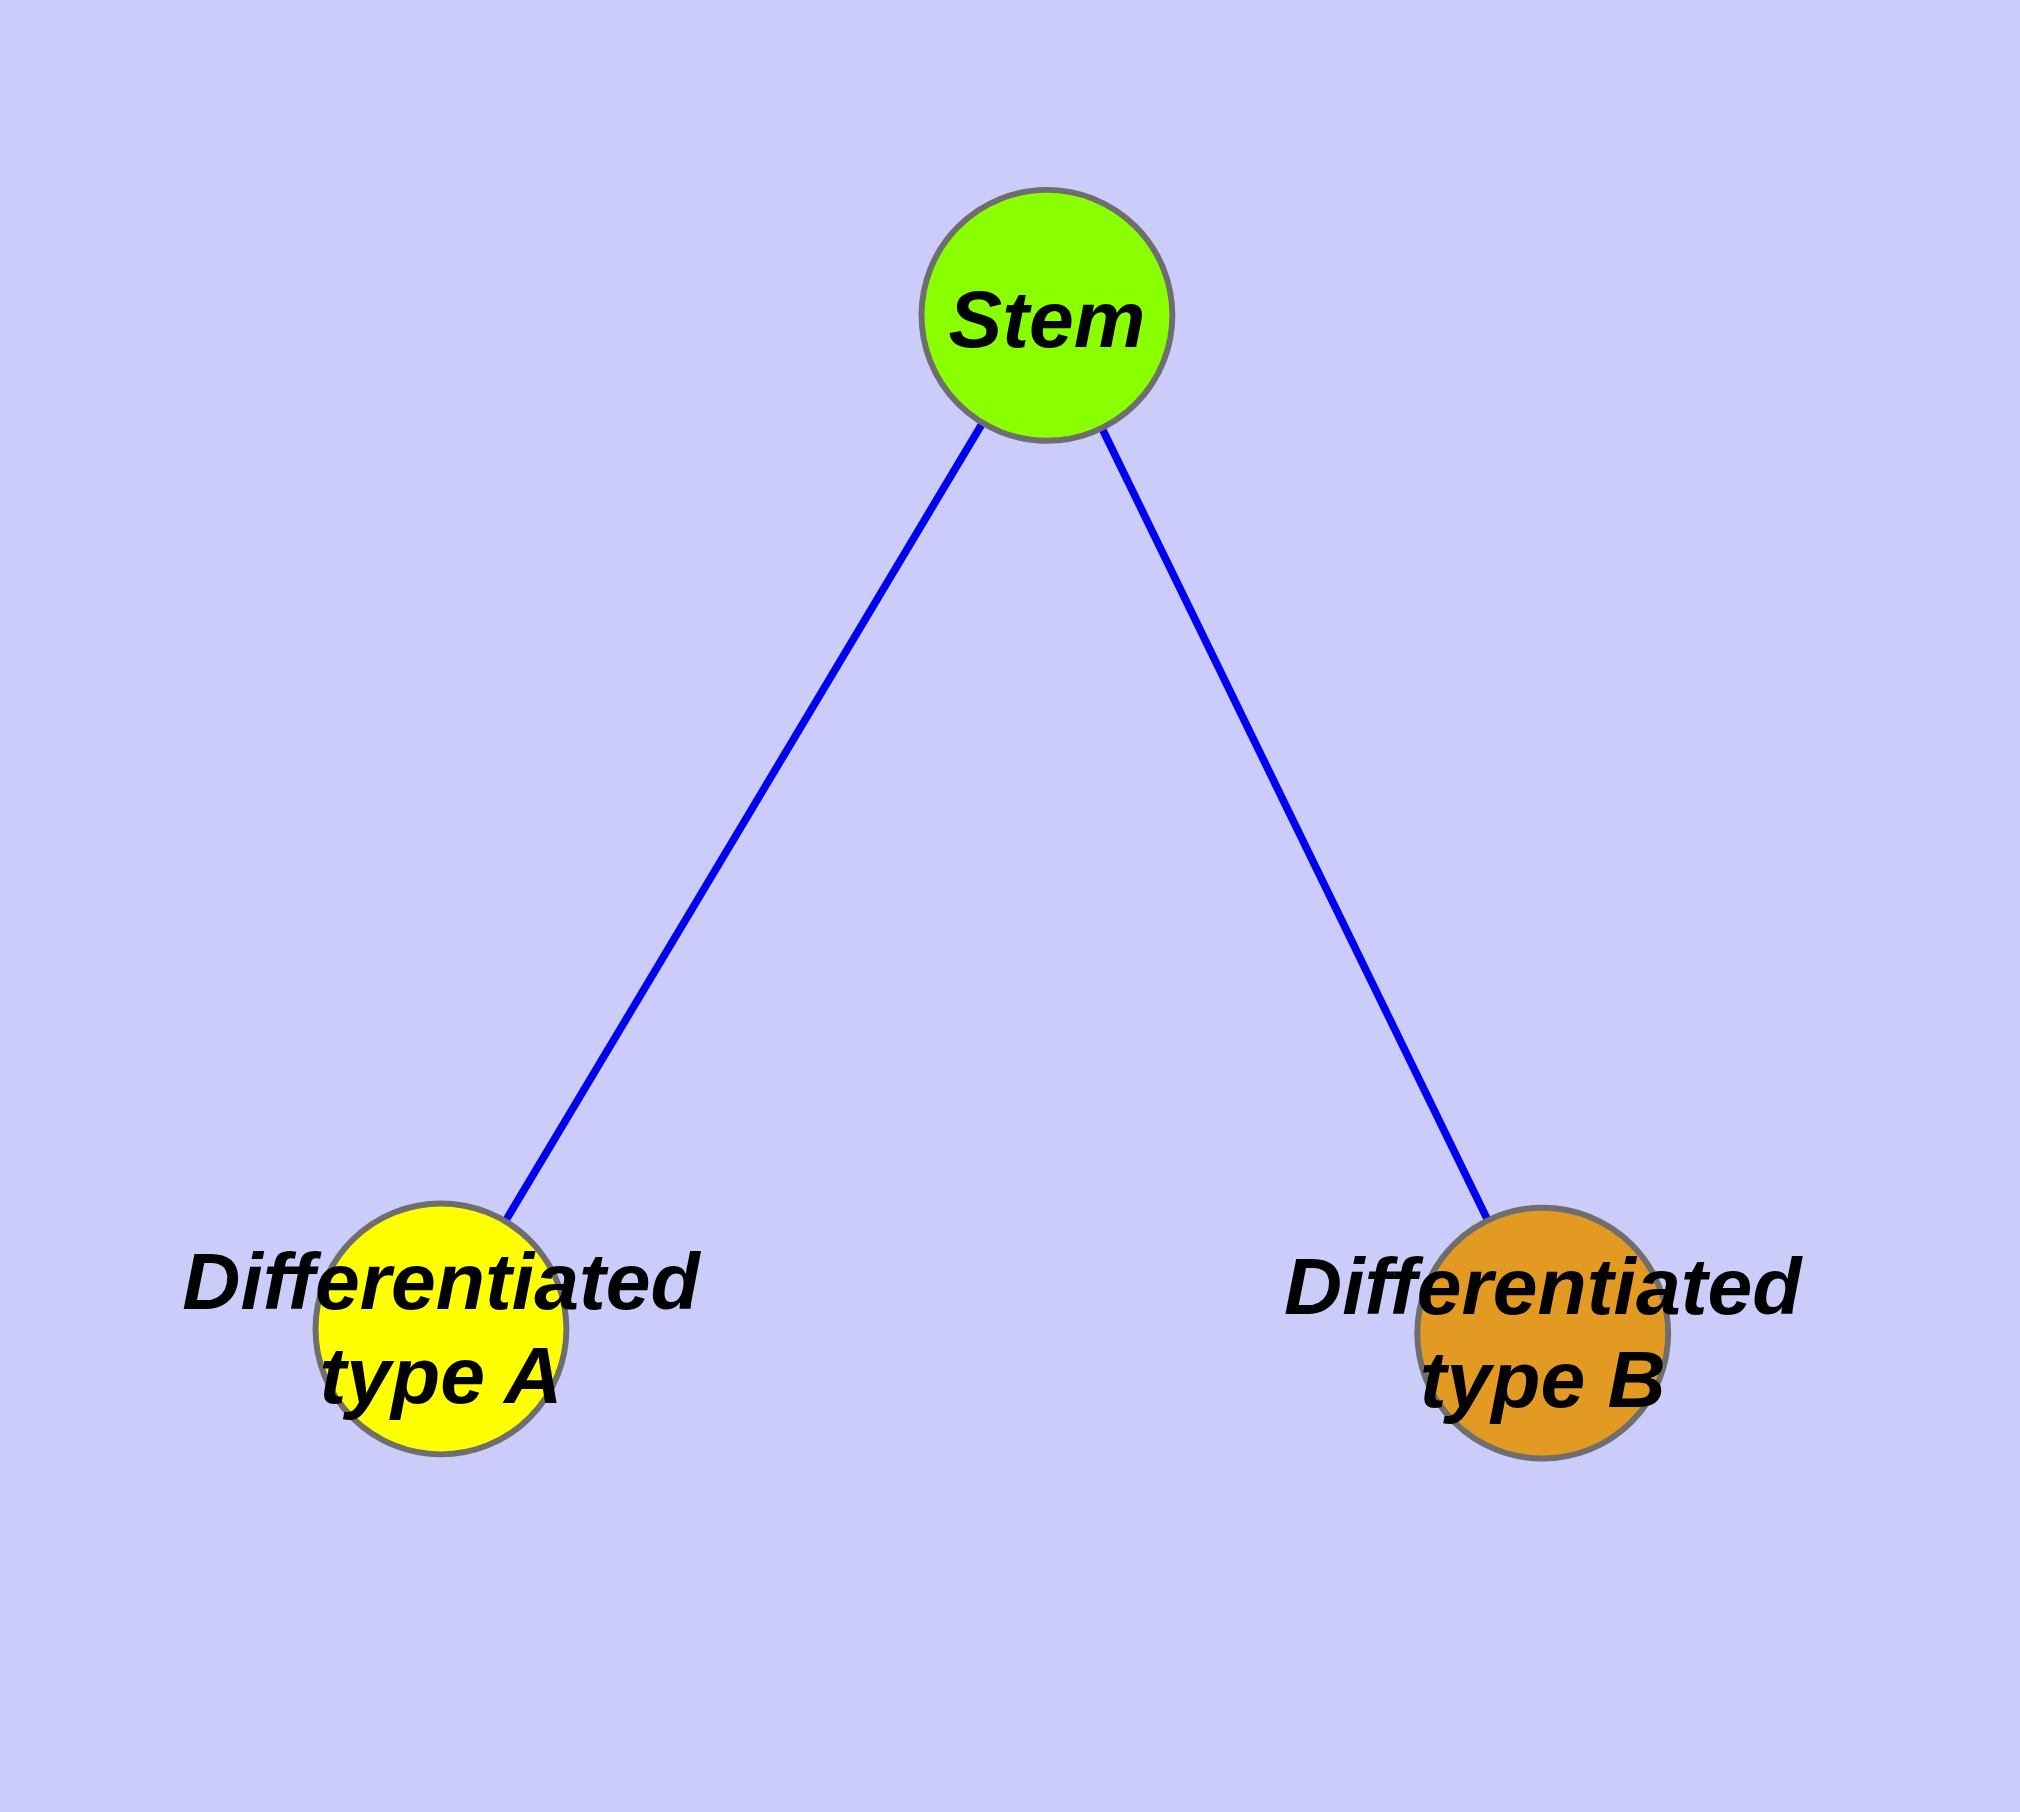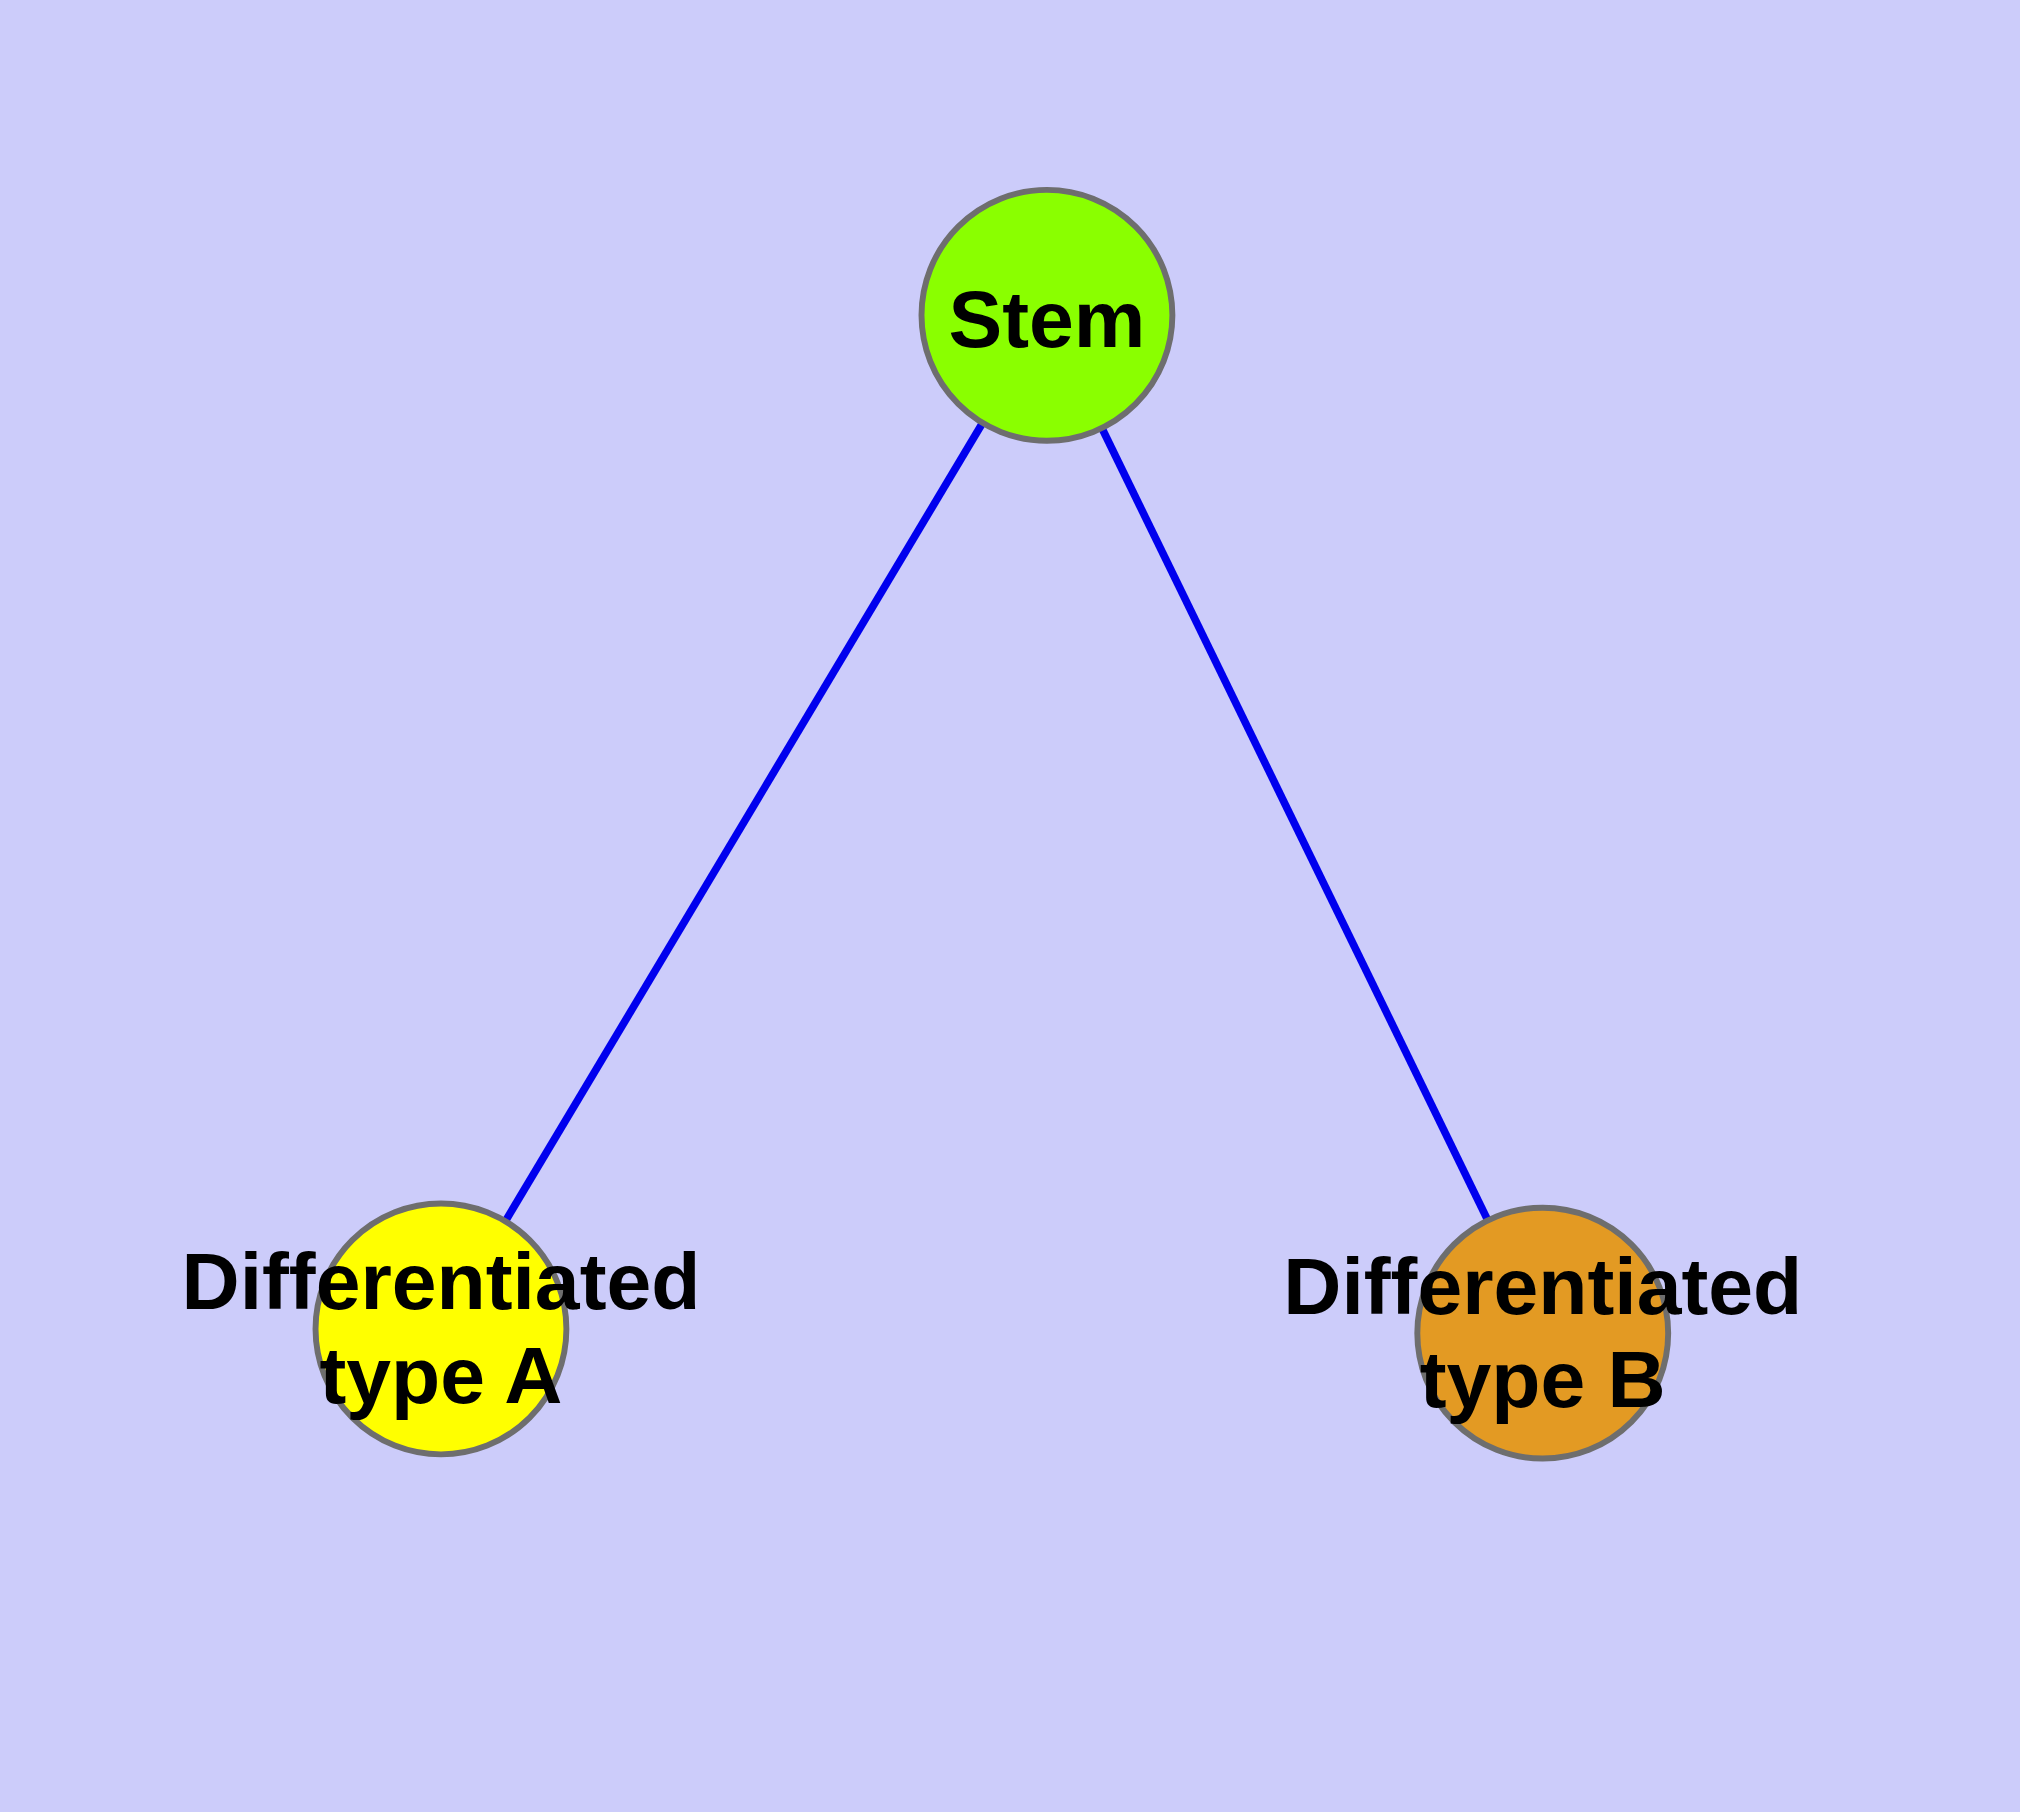--- a/index.html
+++ b/index.html
@@ -36,21 +36,21 @@
     font-weight: bold;
     fill: #000000;
     text-anchor: middle;
     dominant-baseline: alphabetic;
     white-space: pre;
   }
 </style>
 </head>
 <body>
 
-<div id="canvas" style="width: 2021px; height: 1812px;">
+<div id="canvas" style="width: 2021px; height: 1812px; font-style: italic;">
 
   <div id="plot-background" style="width: 2021px; height: 1812px; background: rgb(204, 204, 250);"></div>
 
   <svg id="graph-svg" viewBox="0 0 2384 2138" xmlns="http://www.w3.org/2000/svg" style="width: 2021px; height: 1812px;">
 
     <g id="edges-layer">
         <line x1="1161.1102721673115" y1="495.5973629201336" x2="593.8897278326885" y2="1444.4026370798665" stroke="#0000ee" stroke-width="9" stroke-linecap="butt"></line>
         <line x1="1298.0586618163218" y1="501.4588937459871" x2="1756.9413381836782" y2="1443.541106254013" stroke="#0000ee" stroke-width="9" stroke-linecap="butt"></line>
       </g>
     <g id="nodes-layer">

